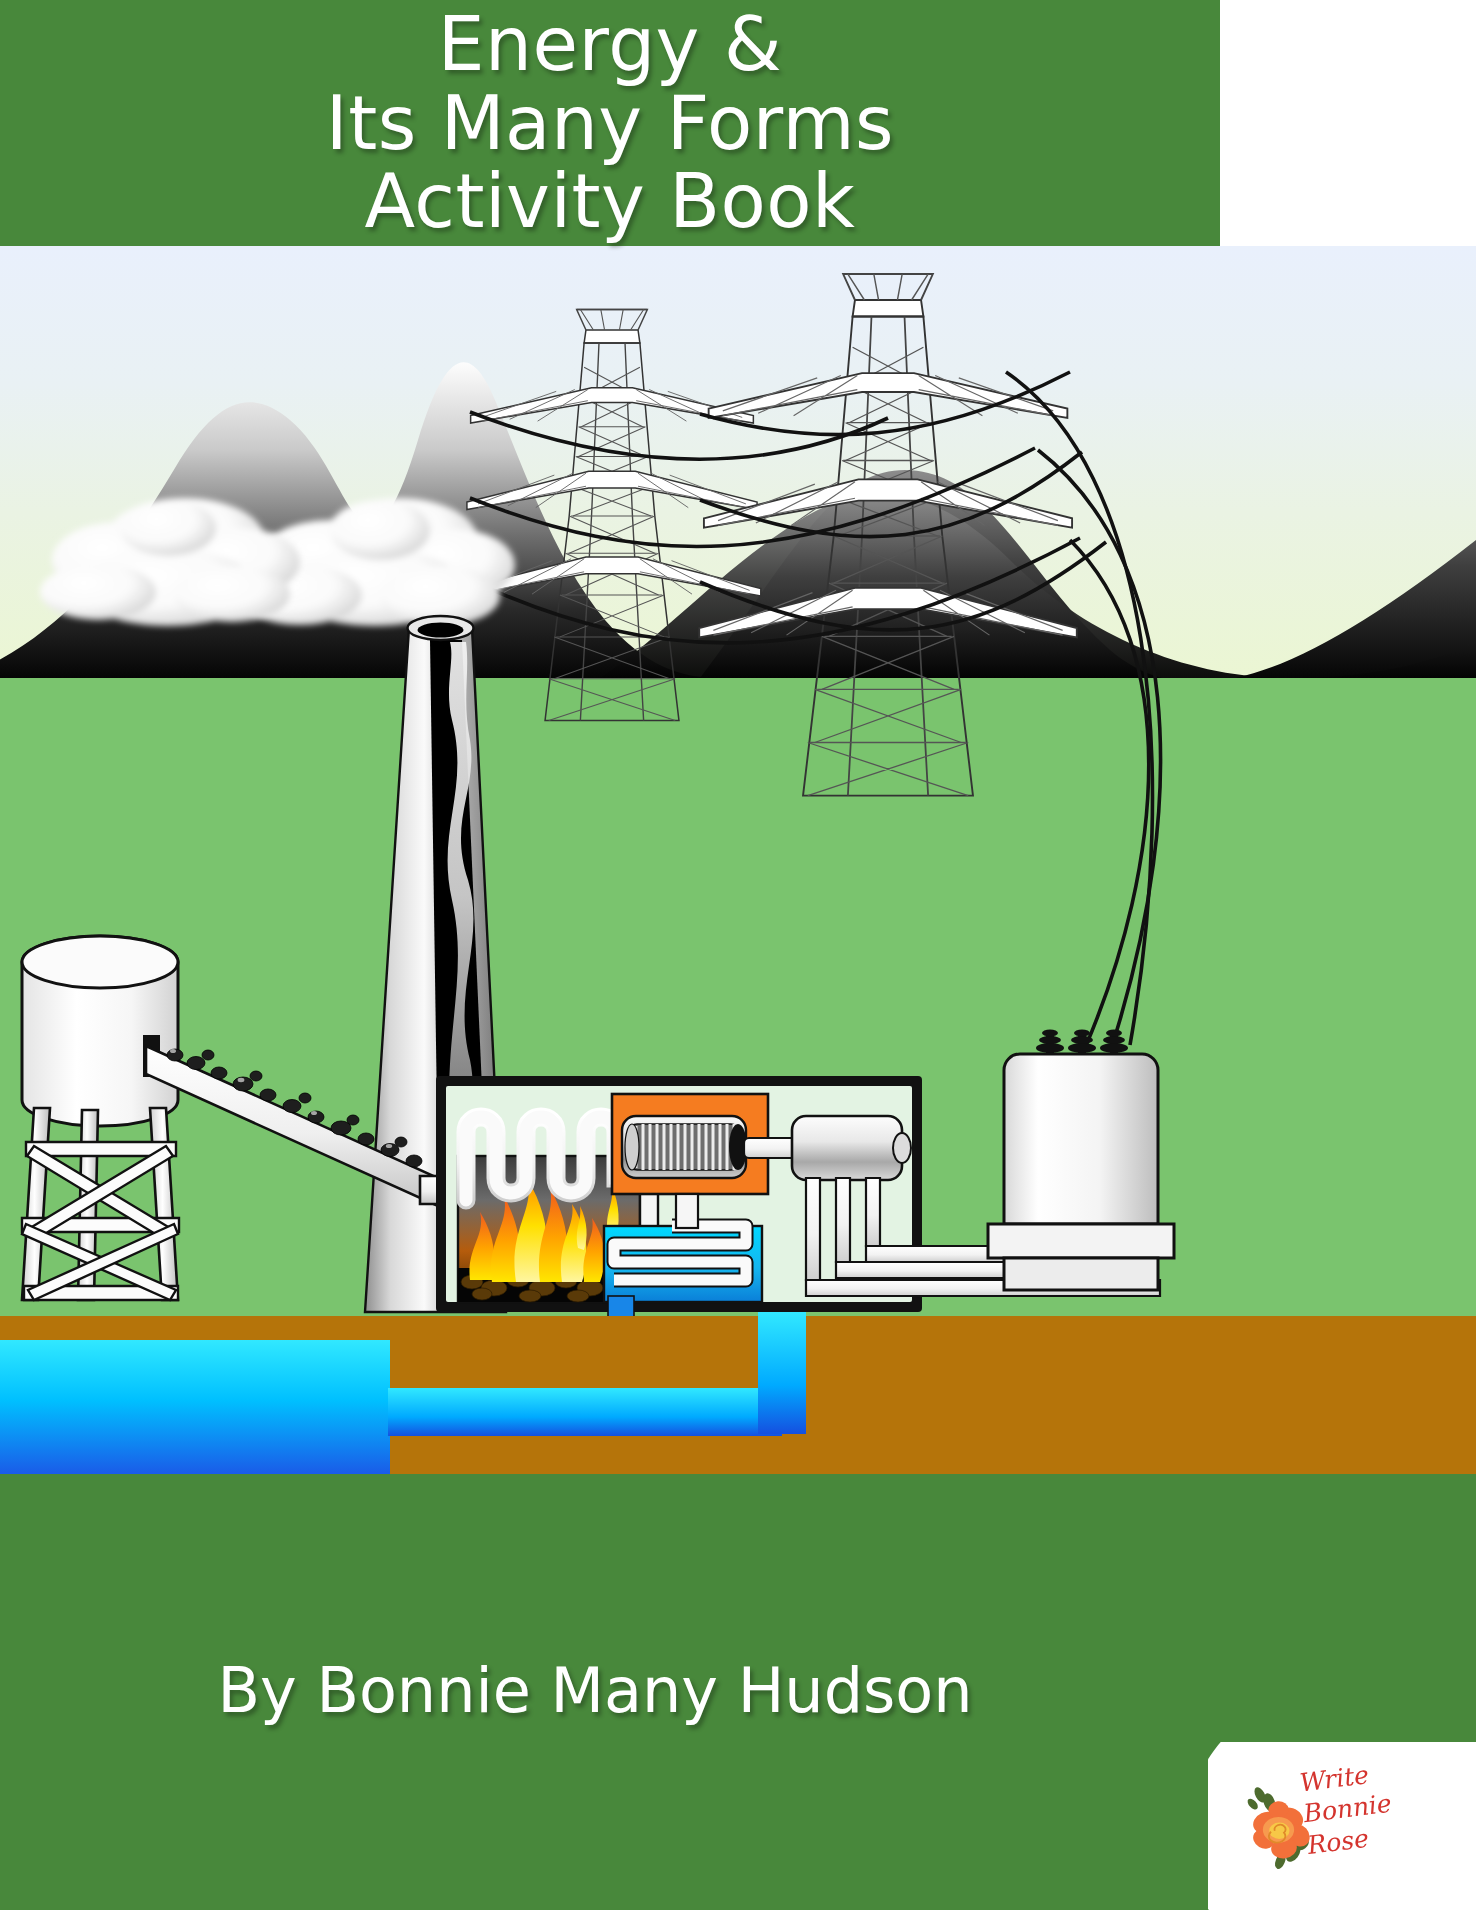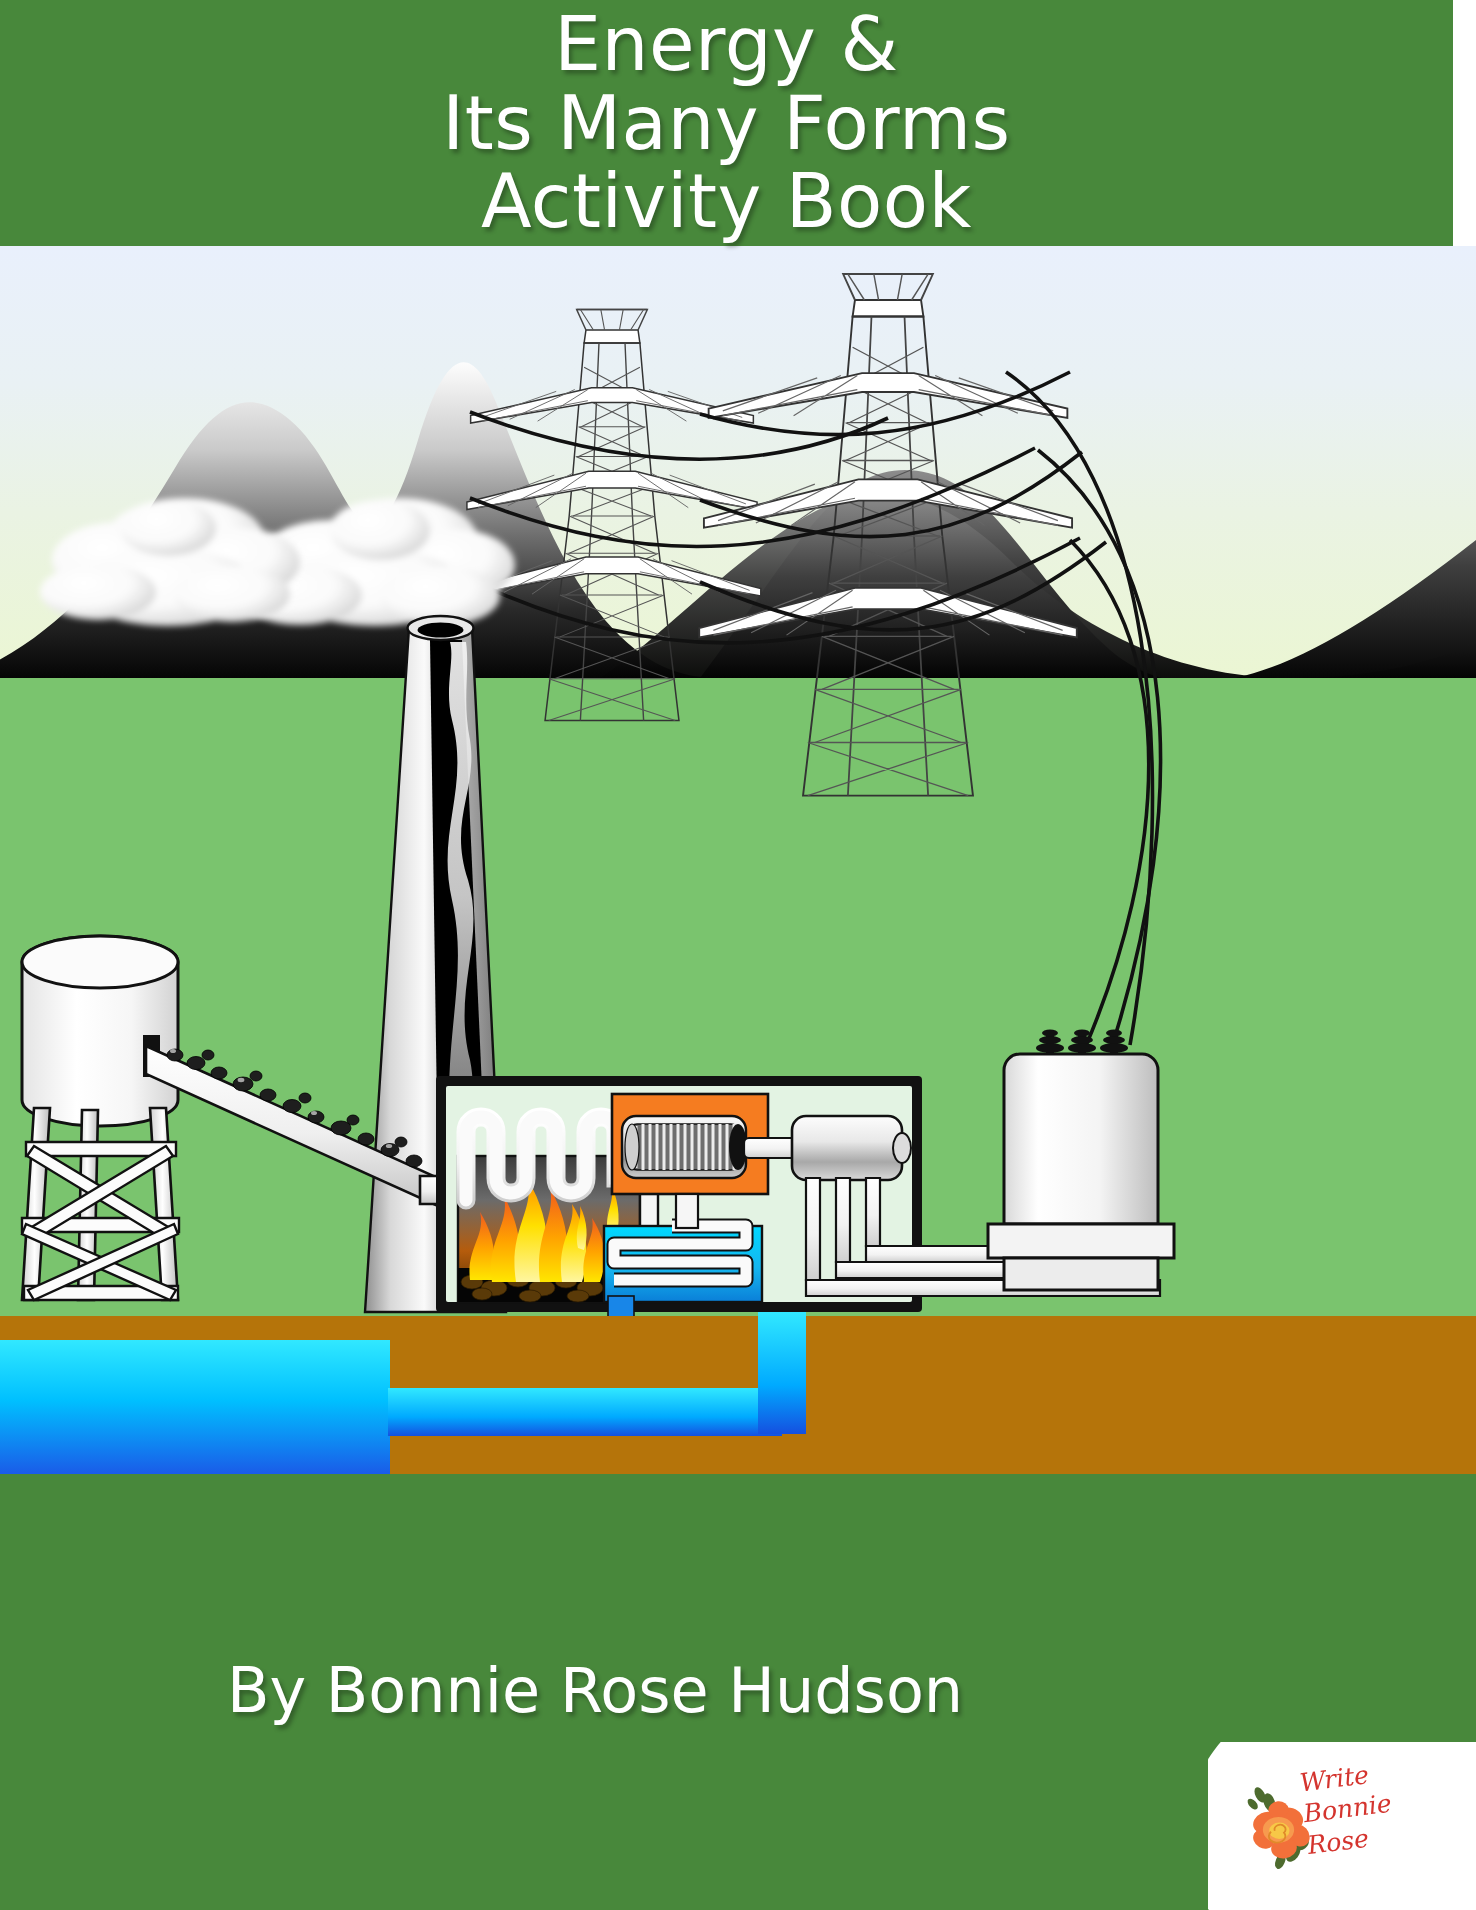--- a/index.html
+++ b/index.html
@@ -3,21 +3,21 @@
 <meta charset="utf-8">
 <style>
   html,body{margin:0;padding:0;background:#ffffff;}
   body{font-family:"DejaVu Sans",sans-serif;}
   #cover{
     position:relative;width:1476px;height:1910px;overflow:hidden;
     background:#ffffff;
   }
   
   .title-band{
-    position:absolute;left:0;top:0;width:1453px;height:246px;
+    position:absolute;left:0;top:0;width:1220px;height:246px;
     background:#48883b;
     display:flex;align-items:center;justify-content:center;
   }
   .title-text{
     color:#ffffff;text-align:center;line-height:1.06;
     font-family:"DejaVu Sans",sans-serif;
     font-size:74px;font-weight:400;letter-spacing:0.5px;
     text-shadow:3px 4px 4px rgba(0,0,0,0.30);
     white-space:pre-line;
   }
@@ -522,21 +522,21 @@
 
     <rect x="-10" y="1340" width="400" height="134" fill="url(#waterG)"></rect>
 
     <rect x="388" y="1388" width="394" height="48" fill="url(#waterG2)"></rect>
 
     <rect x="758" y="1312" width="48" height="122" fill="url(#waterG2)"></rect>
   </svg>
 
   <div class="bottom-band"></div>
 
-  <div class="author">By Bonnie Rose Hudson</div>
+  <div class="author">By Bonnie Many Hudson</div>
 
   <div class="logo-wrap">
     <div class="logo-oval"></div>
     <div class="logo-inner">
       <svg class="logo-rose" viewBox="0 0 100 100">
 
         <g fill="#4d6b2e">
           <ellipse cx="24" cy="14" rx="5" ry="9" transform="rotate(-28 24 14)"></ellipse>
           <ellipse cx="34" cy="22" rx="6" ry="10" transform="rotate(-18 34 22)"></ellipse>
           <ellipse cx="16" cy="24" rx="4" ry="7" transform="rotate(-42 16 24)"></ellipse>

